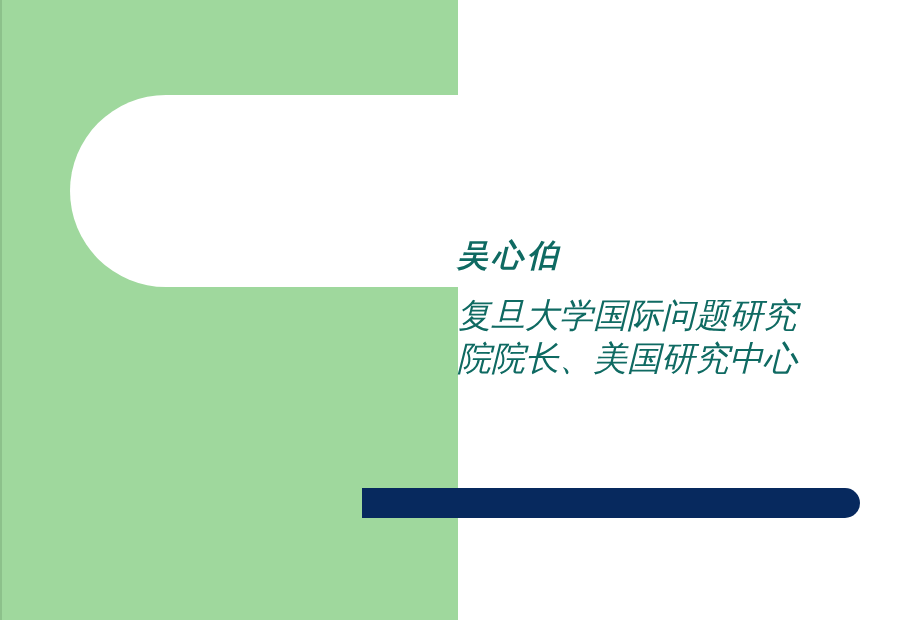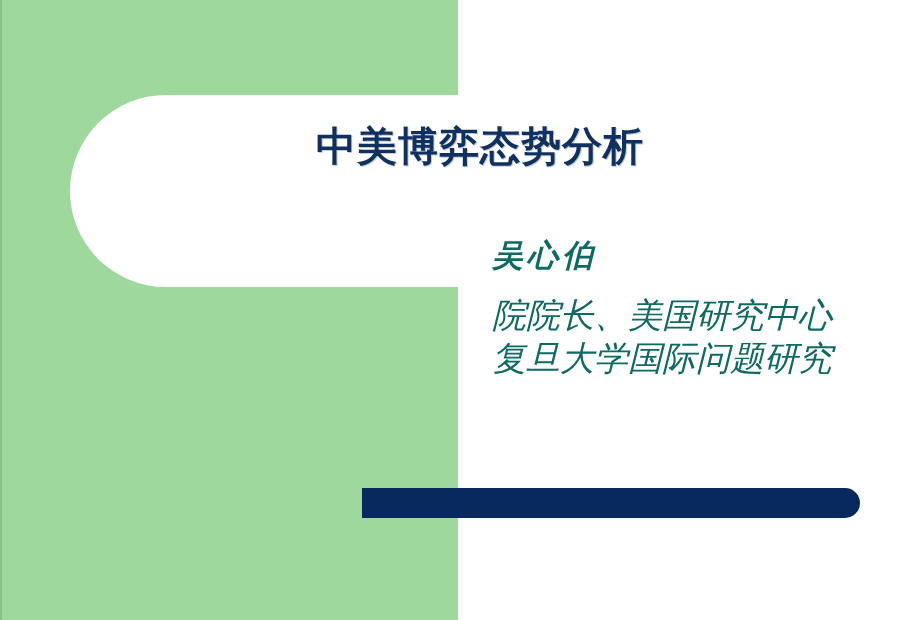--- a/index.html
+++ b/index.html
@@ -59,21 +59,21 @@
     line-height: 44px;
     letter-spacing: 1px;
     color: #10315f;
     white-space: nowrap;
     text-shadow: 1px 1px 0 rgba(120,140,170,0.45);
   }
 
   
   #subtitle-block {
     position: absolute;
-    left: 492px;
+    left: 457px;
     top: 236px;
     width: 400px;
     color: #0f6a62;
     font-family: "DejaVu Serif", serif;
   }
   .author-name {
     font-size: 31px;
     line-height: 38px;
     font-weight: bold;
     font-style: italic;
@@ -105,23 +105,22 @@
 <body>
 
 <div id="slide">
 
   <div id="left-edge"></div>
 
   <div id="green-panel"></div>
 
   <div id="title-plate"></div>
 
-  <div id="title-text">中美博弈态势分析</div>
 
   <div id="subtitle-block">
     <p class="author-name">吴心伯</p>
+    <p class="affil-line">复旦大学国际问题研究</p>
     <p class="affil-line">院院长、美国研究中心</p>
-    <p class="affil-line">复旦大学国际问题研究</p>
   </div>
 
   <div id="accent-bar"></div>
 
 </div>
 
 </body></html>

